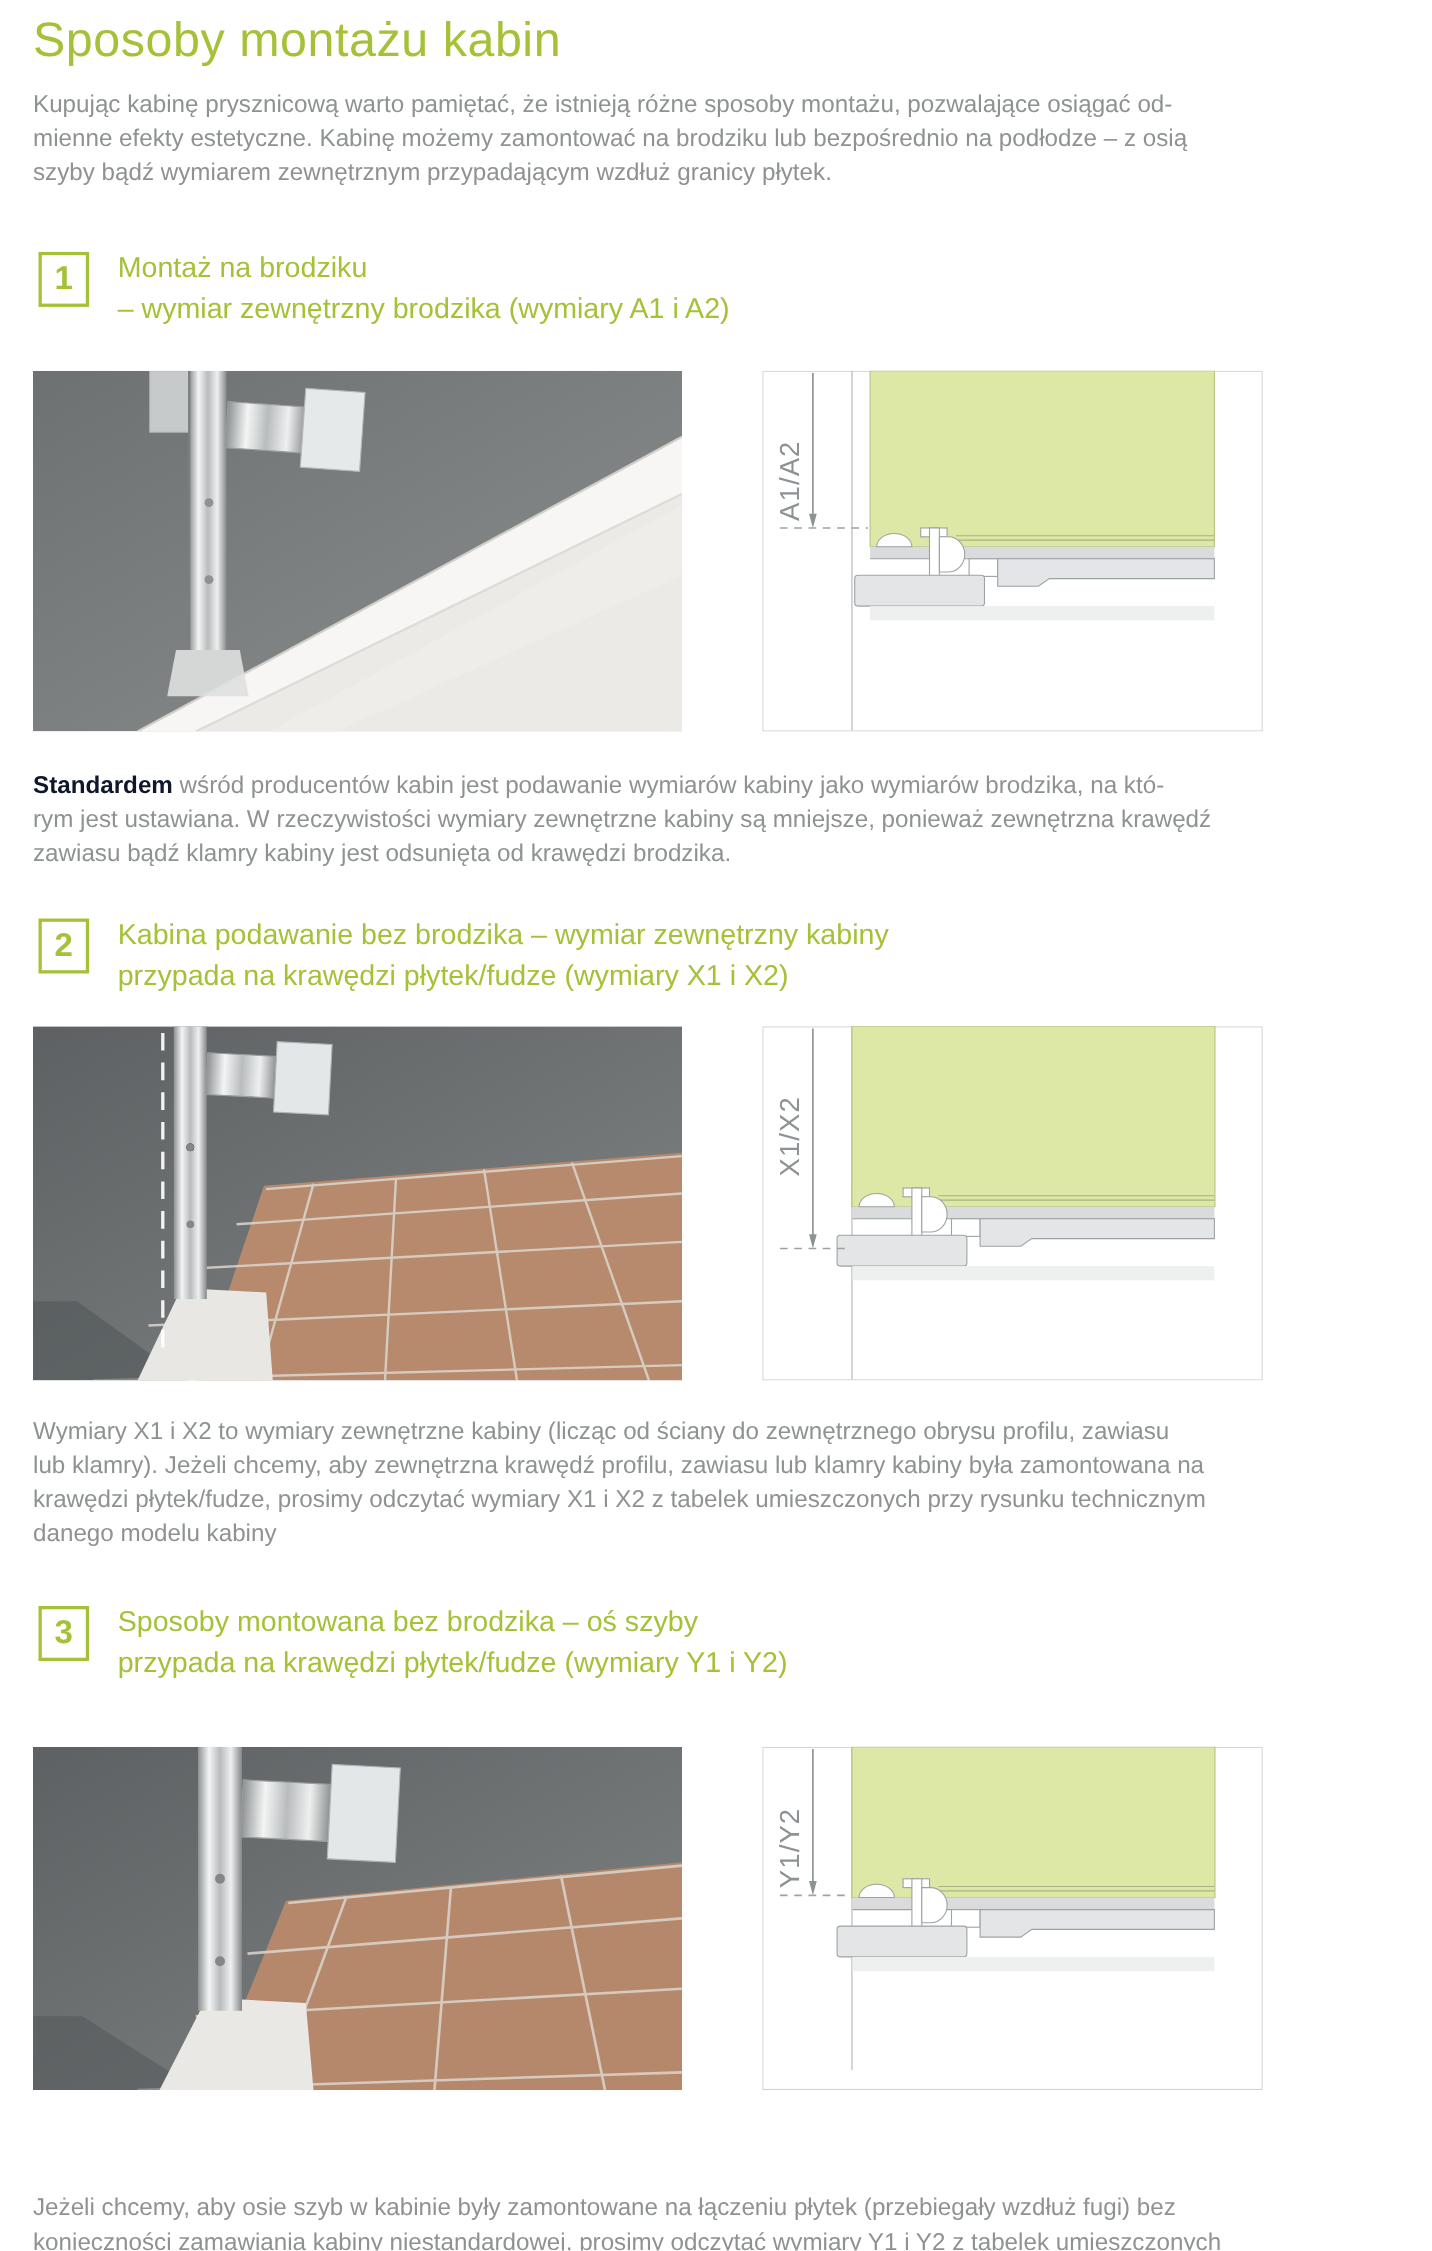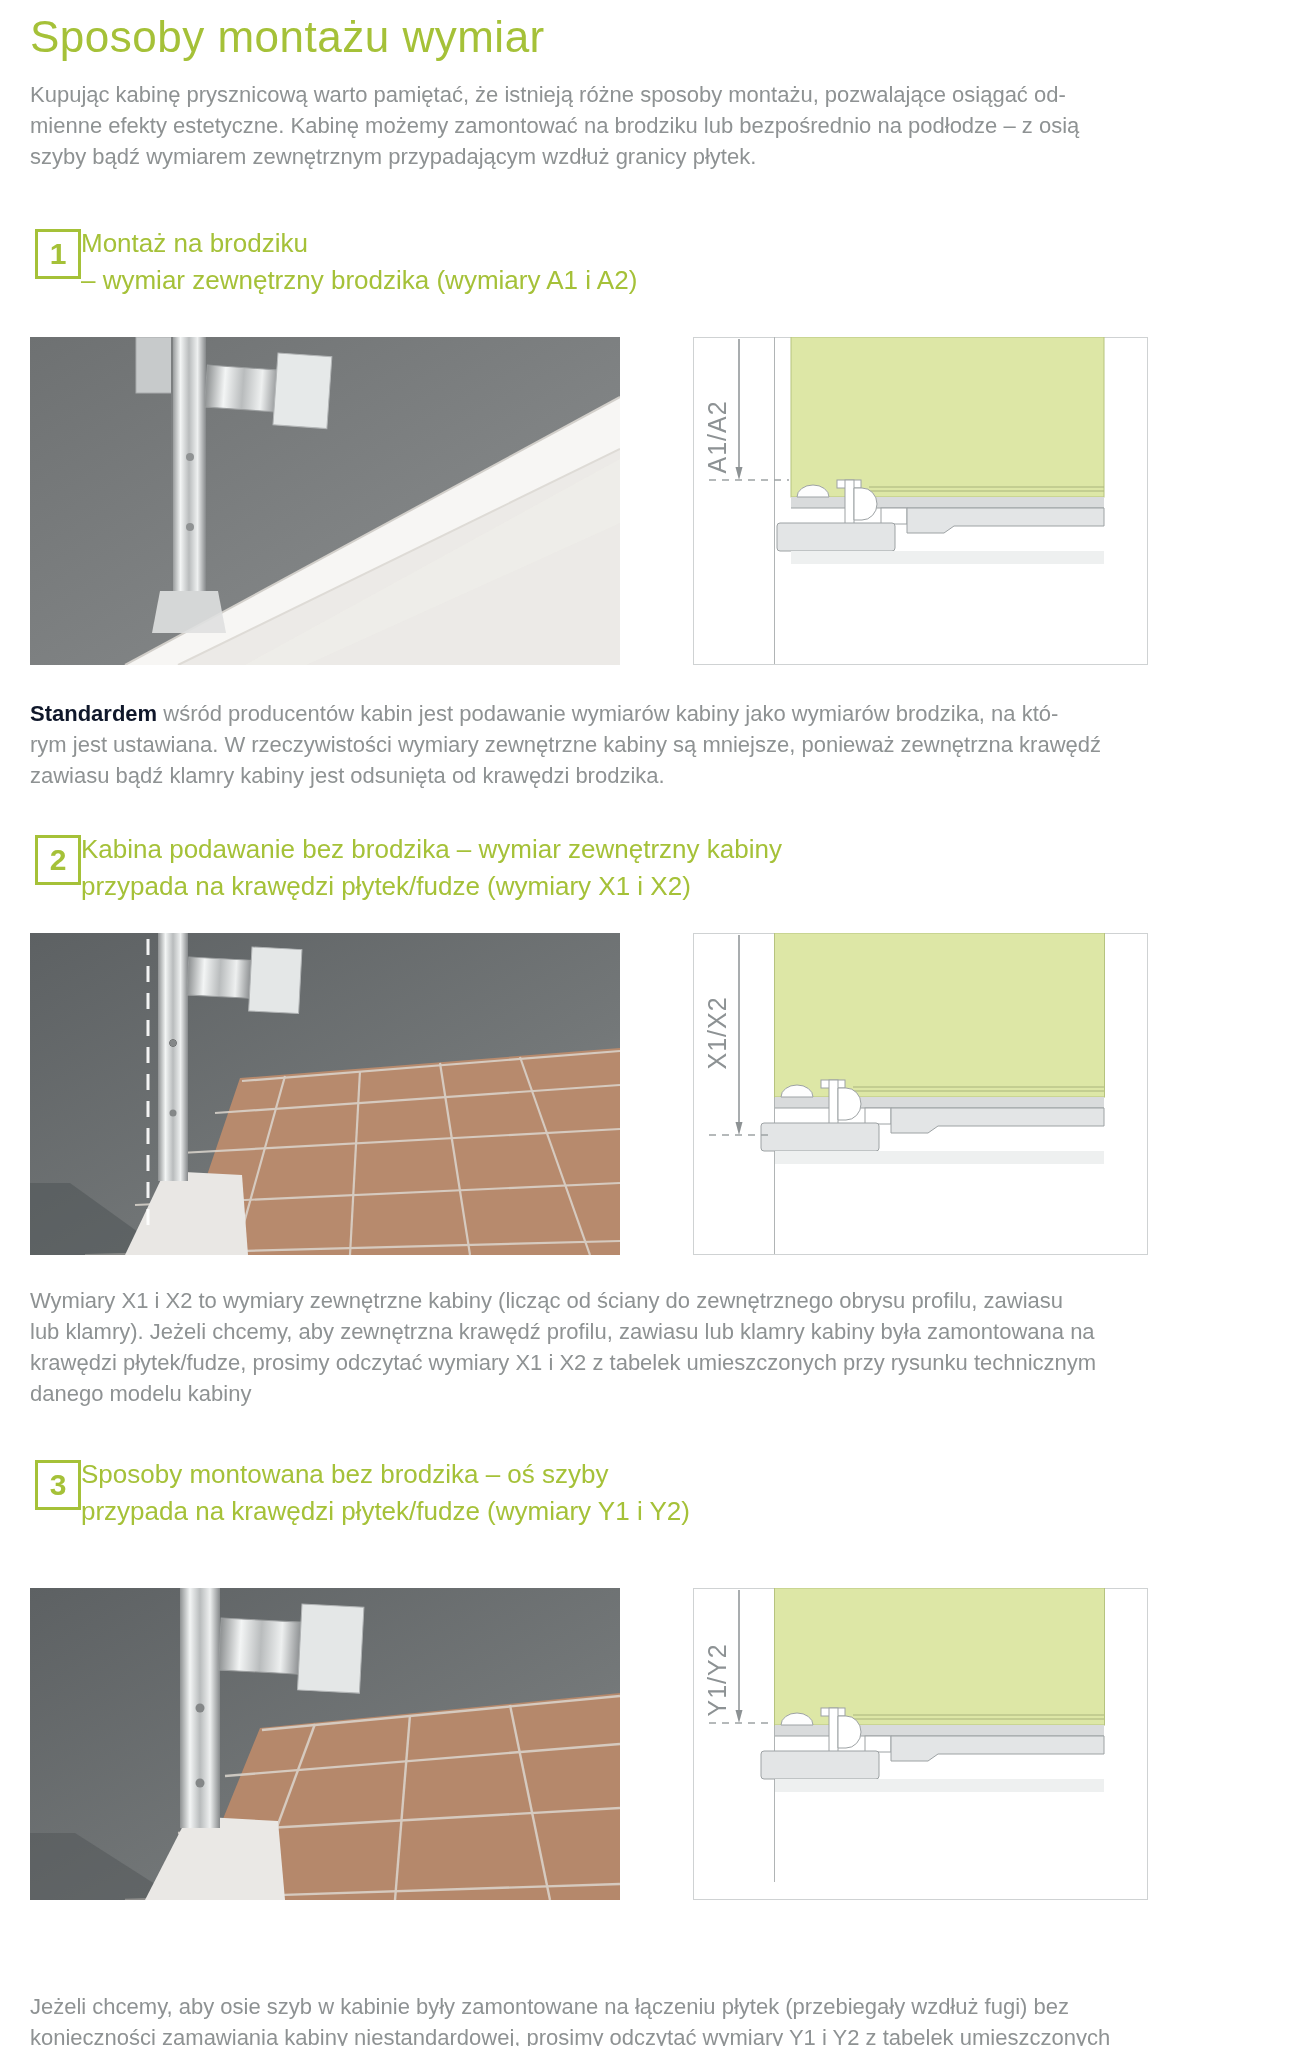--- a/index.html
+++ b/index.html
@@ -20,21 +20,21 @@
   .body-text b { font-weight:700; color:#0f172a; }
   #intro { top:79px; }
   .sec-header { left:35px; display:flex; align-items:flex-start; }
   .num-box {
     width:46px; height:50px; border:3px solid #a5c138; background:#fff;
     display:flex; align-items:center; justify-content:center; flex:0 0 auto;
     margin-top:4px;
   }
   .num-box span { font-size:30px; font-weight:600; color:#a5c138; }
   .sec-heading {
-    font-size:26px; line-height:37px; color:#a5c138;
+    margin-left:26px; font-size:26px; line-height:37px; color:#a5c138;
     white-space:pre-line; font-weight:400;
   }
   .img-row { left:30px; display:flex; }
   .photo { width:590px; flex:0 0 auto; overflow:hidden; }
   .diagram { margin-left:73px; flex:0 0 auto; }
   svg { display:block; }
   .dim-label { font-size:25px; fill:#8d9294; letter-spacing:1px; font-family:"Liberation Sans","DejaVu Sans",sans-serif; }
 </style>
 </head>
 <body>
@@ -59,21 +59,21 @@
       <stop offset="1" stop-color="#85888a"></stop>
     </linearGradient>
     <linearGradient id="clampGrad" x1="0" y1="0" x2="1" y2="1">
       <stop offset="0" stop-color="#f2f4f4"></stop>
         <stop offset="1" stop-color="#c6c9cа"></stop>
       <stop offset="1" stop-color="#c6c9ca"></stop>
     </linearGradient>
   </defs>
 </svg>
 
-<h1 class="abs" id="page-title">Sposoby montażu wymiar</h1>
+<h1 class="abs" id="page-title">Sposoby montażu kabin</h1>
 
 <p class="abs body-text" id="intro">Kupując kabinę prysznicową warto pamiętać, że istnieją różne sposoby montażu, pozwalające osiągać od-
 mienne efekty estetyczne. Kabinę możemy zamontować na brodziku lub bezpośrednio na podłodze – z osią
 szyby bądź wymiarem zewnętrznym przypadającym wzdłuż granicy płytek.</p>
 
 <div class="abs sec-header" style="top:225px">
   <div class="num-box">
     <span>1</span>
   </div>
   <div class="sec-heading">Montaż na brodziku

